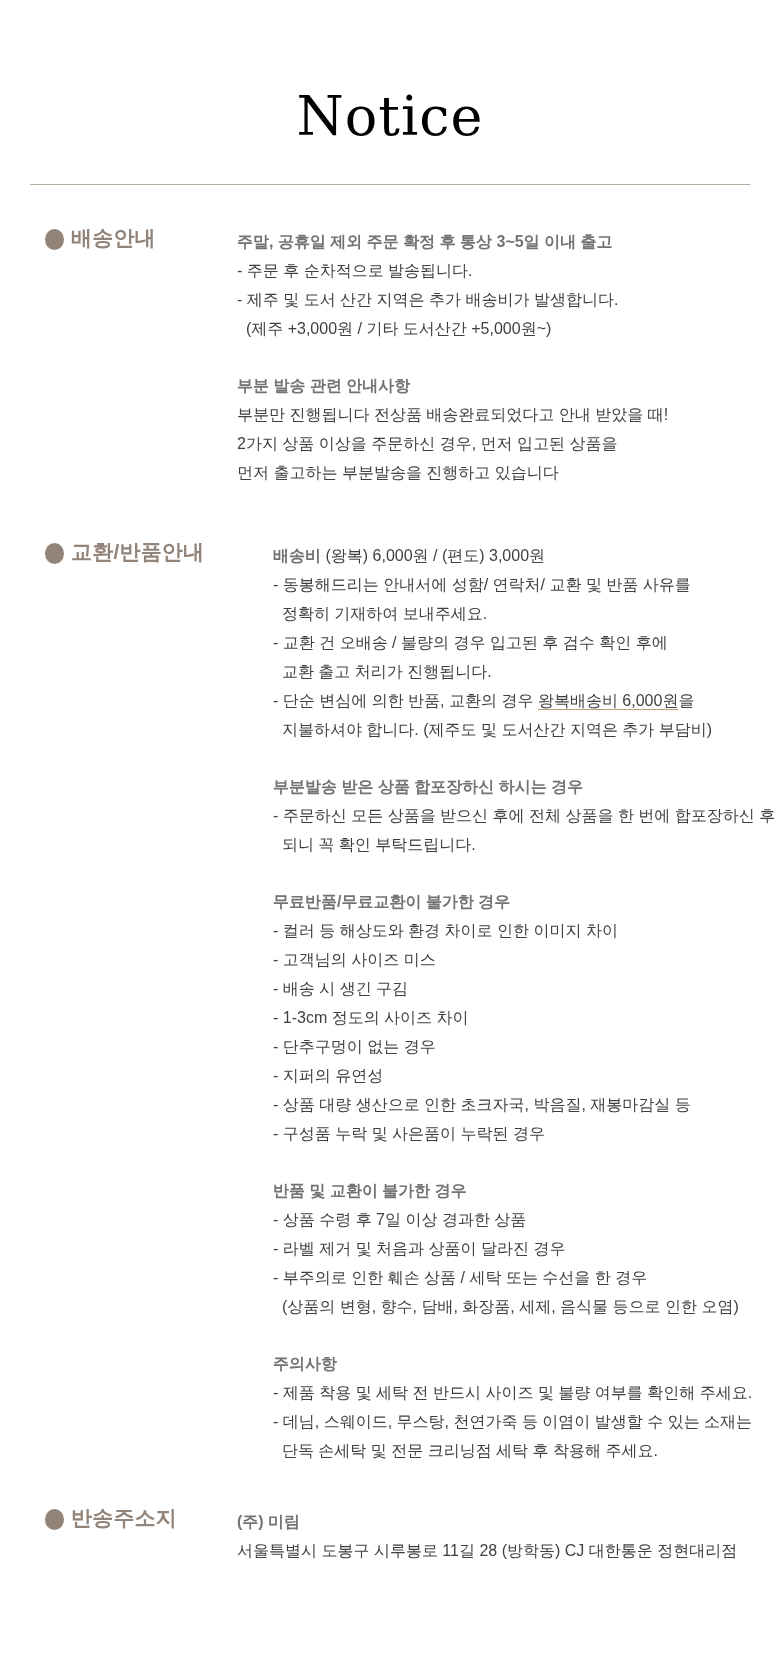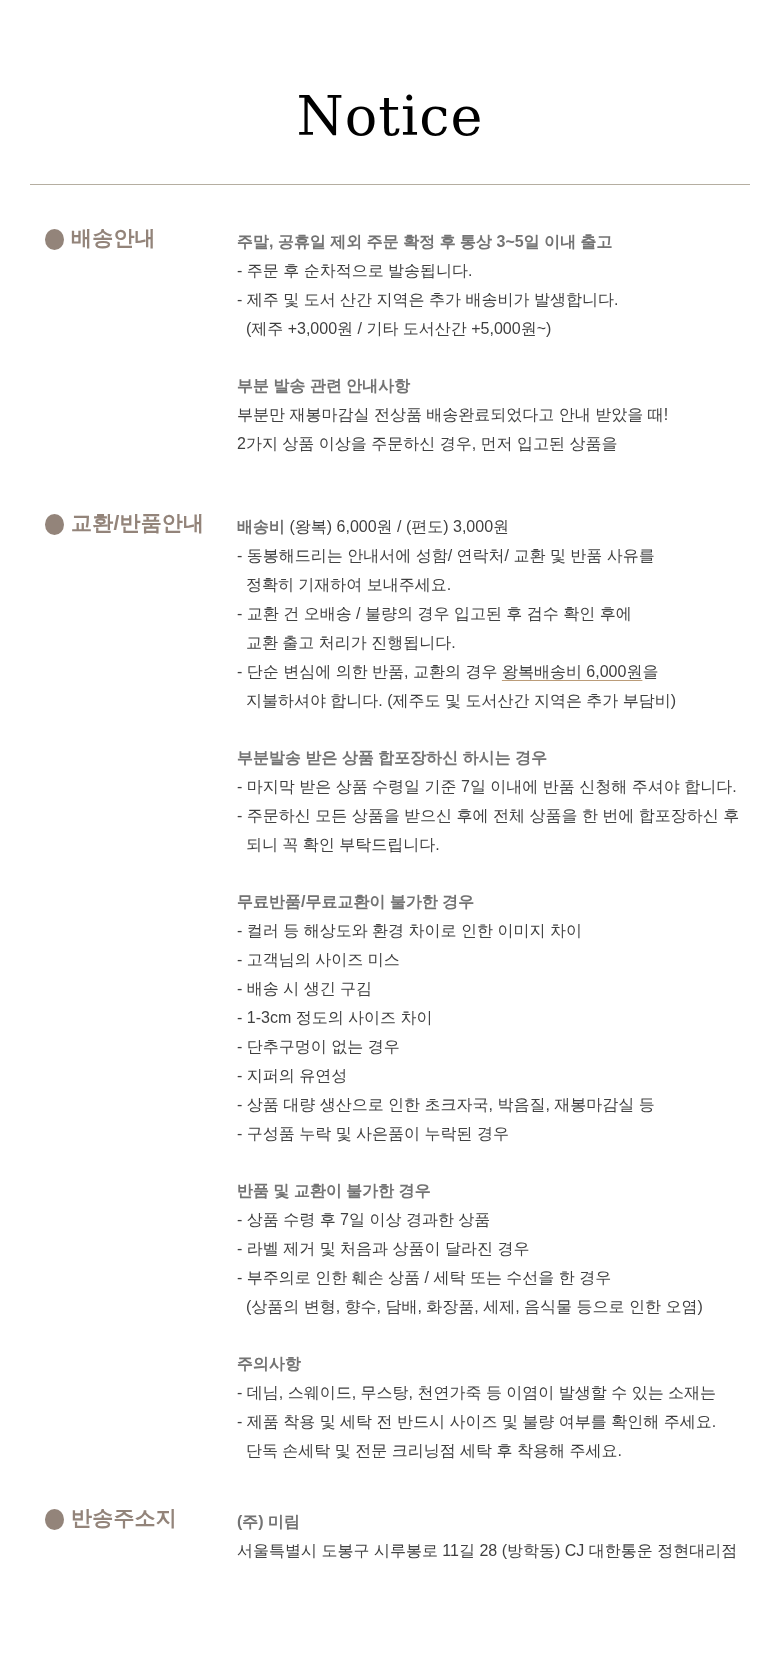--- a/index.html
+++ b/index.html
@@ -30,21 +30,21 @@
     margin: 30px 30px 0 30px;
   }
   .sections {
     padding: 0 28px 60px 30px;
   }
   .notice-section {
     display: flex;
     align-items: flex-start;
     margin-top: 40px;
   }
-  .notice-section:nth-child(2) { margin-top: 52px; }
+  .notice-section:nth-child(2) { margin-top: 52px; gap: 36px; }
   .notice-section:nth-child(3) { }
   .section-left {
     width: 207px;
     flex: 0 0 207px;
     display: flex;
     align-items: flex-end;
     padding-left: 15px;
     box-sizing: border-box;
   }
   .bullet {
@@ -102,43 +102,43 @@
       </div>
       <div class="section-right">
         <div class="notice-block">
           <p class="notice-line"><span class="seg-a">주말, 공휴일 제외 주문 확정 후 통상 3~5일 이내 출고</span></p>
           <p class="notice-line"><span class="seg-n">- 주문 후 순차적으로 발송됩니다.</span></p>
           <p class="notice-line"><span class="seg-n">- 제주 및 도서 산간 지역은 추가 배송비가 발생합니다.</span></p>
           <p class="notice-line"><span class="seg-n">  (제주 +3,000원 / 기타 도서산간 +5,000원~)</span></p>
         </div>
         <div class="notice-block">
           <p class="notice-line"><span class="seg-a">부분 발송 관련 안내사항</span></p>
-          <p class="notice-line"><span class="seg-n">부분만 재봉마감실 전상품 배송완료되었다고 안내 받았을 때!</span></p>
+          <p class="notice-line"><span class="seg-n">부분만 진행됩니다 전상품 배송완료되었다고 안내 받았을 때!</span></p>
           <p class="notice-line"><span class="seg-n">2가지 상품 이상을 주문하신 경우, 먼저 입고된 상품을</span></p>
+          <p class="notice-line"><span class="seg-n">먼저 출고하는 부분발송을 진행하고 있습니다</span></p>
         </div>
       </div>
     </section>
     <section class="notice-section">
       <div class="section-left">
         <span class="bullet"></span>
         <h2 class="section-heading">교환/반품안내</h2>
       </div>
       <div class="section-right">
         <div class="notice-block">
           <p class="notice-line"><span class="seg-a">배송비</span><span class="seg-n"> (왕복) 6,000원 / (편도) 3,000원</span></p>
           <p class="notice-line"><span class="seg-n">- 동봉해드리는 안내서에 성함/ 연락처/ 교환 및 반품 사유를</span></p>
           <p class="notice-line"><span class="seg-n">  정확히 기재하여 보내주세요.</span></p>
           <p class="notice-line"><span class="seg-n">- 교환 건 오배송 / 불량의 경우 입고된 후 검수 확인 후에</span></p>
           <p class="notice-line"><span class="seg-n">  교환 출고 처리가 진행됩니다.</span></p>
           <p class="notice-line"><span class="seg-n">- 단순 변심에 의한 반품, 교환의 경우 </span><span class="seg-u">왕복배송비 6,000원</span><span class="seg-n">을</span></p>
           <p class="notice-line"><span class="seg-n">  지불하셔야 합니다. (제주도 및 도서산간 지역은 추가 부담비)</span></p>
         </div>
         <div class="notice-block">
           <p class="notice-line"><span class="seg-a">부분발송 받은 상품 합포장하신 하시는 경우</span></p>
-          <p class="notice-line"><span class="seg-n">- 마지막 받은 상품 수령일 기준 7일 이내에 반품 신청해 주셔야 합니다.</span></p>
           <p class="notice-line"><span class="seg-n">- 주문하신 모든 상품을 받으신 후에 전체 상품을 한 번에 합포장하신 후</span></p>
           <p class="notice-line"><span class="seg-n">  되니 꼭 확인 부탁드립니다.</span></p>
         </div>
         <div class="notice-block">
           <p class="notice-line"><span class="seg-a">무료반품/무료교환이 불가한 경우</span></p>
           <p class="notice-line"><span class="seg-n">- 컬러 등 해상도와 환경 차이로 인한 이미지 차이</span></p>
           <p class="notice-line"><span class="seg-n">- 고객님의 사이즈 미스</span></p>
           <p class="notice-line"><span class="seg-n">- 배송 시 생긴 구김</span></p>
           <p class="notice-line"><span class="seg-n">- 1-3cm 정도의 사이즈 차이</span></p>
           <p class="notice-line"><span class="seg-n">- 단추구멍이 없는 경우</span></p>
@@ -148,22 +148,22 @@
         </div>
         <div class="notice-block">
           <p class="notice-line"><span class="seg-a">반품 및 교환이 불가한 경우</span></p>
           <p class="notice-line"><span class="seg-n">- 상품 수령 후 7일 이상 경과한 상품</span></p>
           <p class="notice-line"><span class="seg-n">- 라벨 제거 및 처음과 상품이 달라진 경우</span></p>
           <p class="notice-line"><span class="seg-n">- 부주의로 인한 훼손 상품 / 세탁 또는 수선을 한 경우</span></p>
           <p class="notice-line"><span class="seg-n">  (상품의 변형, 향수, 담배, 화장품, 세제, 음식물 등으로 인한 오염)</span></p>
         </div>
         <div class="notice-block">
           <p class="notice-line"><span class="seg-a">주의사항</span></p>
+          <p class="notice-line"><span class="seg-n">- 제품 착용 및 세탁 전 반드시 사이즈 및 불량 여부를 확인해 주세요.</span></p>
           <p class="notice-line"><span class="seg-n">- 데님, 스웨이드, 무스탕, 천연가죽 등 이염이 발생할 수 있는 소재는</span></p>
-          <p class="notice-line"><span class="seg-n">- 제품 착용 및 세탁 전 반드시 사이즈 및 불량 여부를 확인해 주세요.</span></p>
           <p class="notice-line"><span class="seg-n">  단독 손세탁 및 전문 크리닝점 세탁 후 착용해 주세요.</span></p>
         </div>
       </div>
     </section>
     <section class="notice-section">
       <div class="section-left">
         <span class="bullet"></span>
         <h2 class="section-heading">반송주소지</h2>
       </div>
       <div class="section-right">

